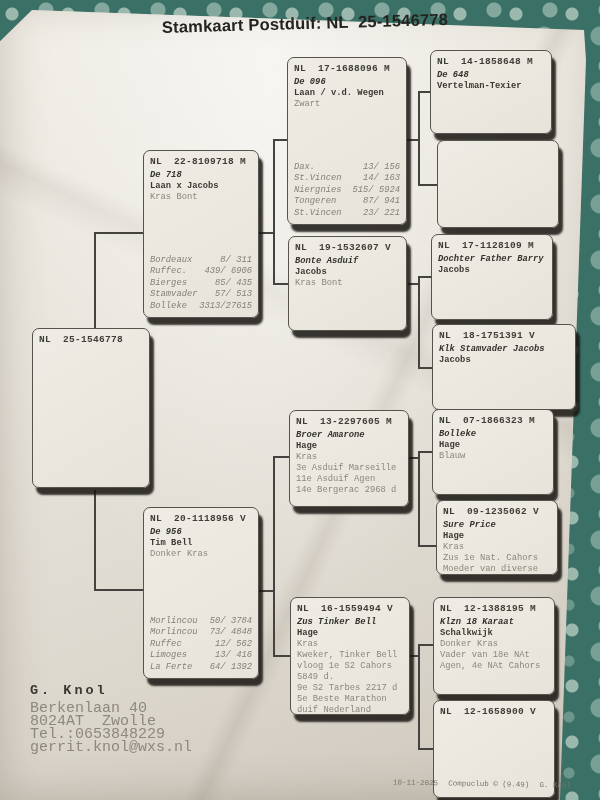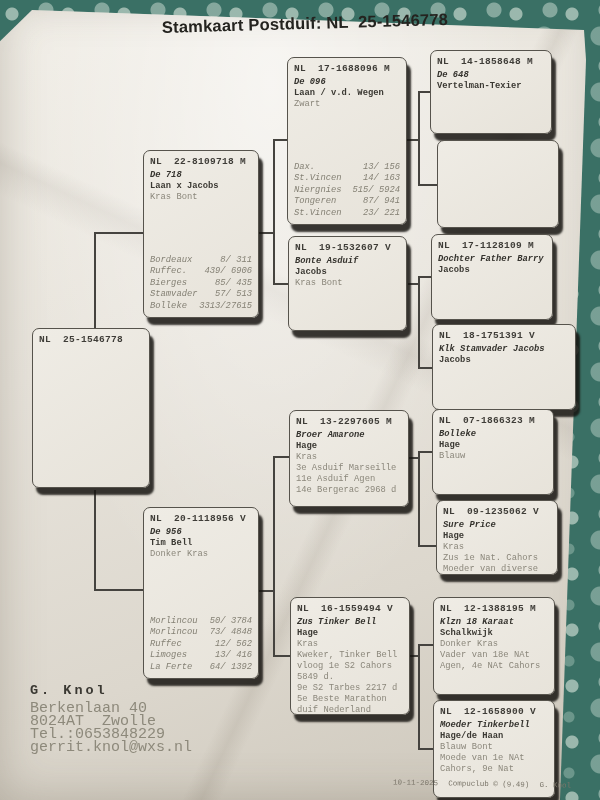--- a/index.html
+++ b/index.html
@@ -221,27 +221,20 @@
       <div class="ln">Klzn 18 Karaat</div>
       <div class="ln">Schalkwijk</div>
       <div class="ln">Donker Kras</div>
       <div class="ln">Vader van 18e NAt</div>
       <div class="ln">Agen, 4e NAt Cahors</div>
     </div>
   </div>
 
   <div class="pbox" style="left:433px;top:700px;width:122px;height:98px">
     <div class="ring">NL  12-1658900 V</div>
-    <div class="lines">
-      <div class="ln">Moeder Tinkerbell</div>
-      <div class="ln">Hage/de Haan</div>
-      <div class="ln">Blauw Bont</div>
-      <div class="ln">Moede van 1e NAt</div>
-      <div class="ln">Cahors, 9e Nat</div>
-    </div>
   </div>
 
   <div class="owner">
     <div class="owner-name">G. Knol</div>
     <div class="owner-line">Berkenlaan 40</div>
     <div class="owner-line">8024AT  Zwolle</div>
     <div class="owner-line">Tel.:0653848229</div>
     <div class="owner-line">gerrit.knol@wxs.nl</div>
   </div>
 

